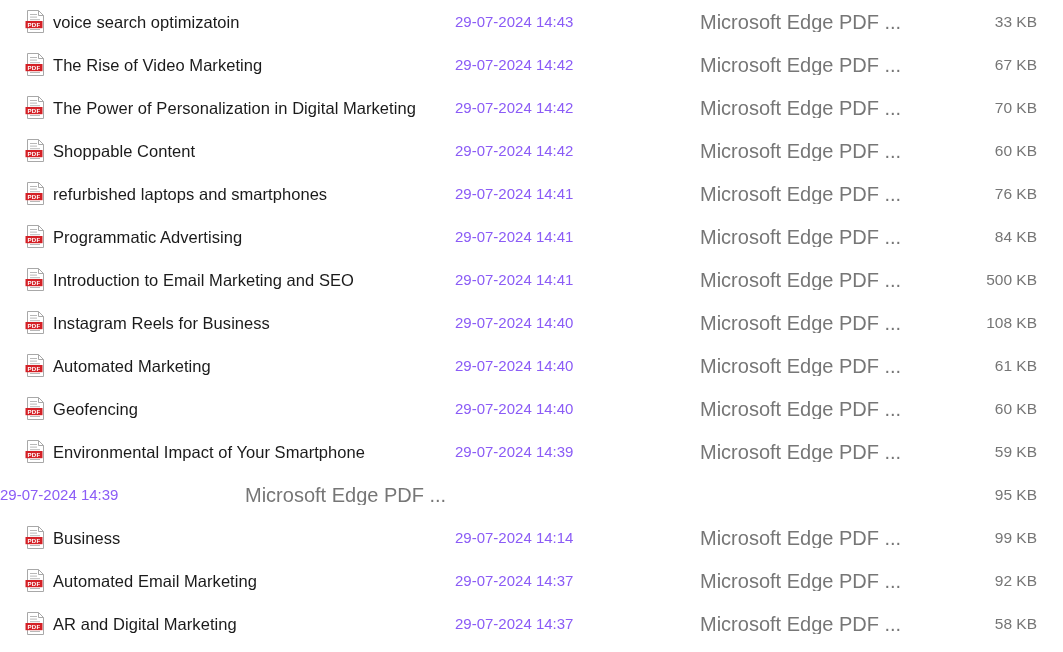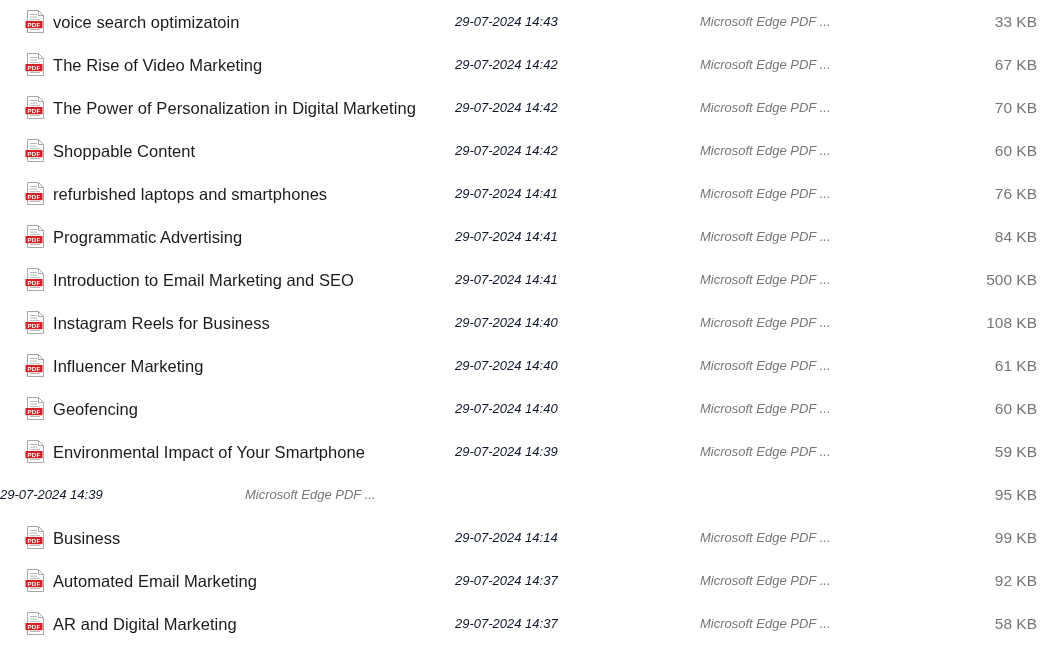--- a/index.html
+++ b/index.html
@@ -57,37 +57,35 @@
     color: #1b1b1b;
     letter-spacing: 0.05px;
     white-space: nowrap;
     line-height: 20px;
   }
 
   
   .cell-date {
     width: 245px;
     flex: 0 0 245px;
-    font-size: 13px;
-    color: #0f172a;
+    font-size: 15px;
+    color: #8b5cf6;
     white-space: nowrap;
     line-height: 20px;
-    font-style: italic;
   }
 
   
   .cell-type {
     width: 215px;
     flex: 0 0 215px;
-    font-size: 13px;
+    font-size: 20px;
     color: #767676;
     white-space: nowrap;
     overflow: hidden;
     line-height: 20px;
-    font-style: italic;
   }
 
   
   .cell-size {
     flex: 1 1 auto;
     text-align: right;
     padding-right: 26px;
     box-sizing: border-box;
     font-size: 15.5px;
     color: #767676;
@@ -266,21 +264,21 @@
             <path d="M2.5 0.5 L13.5 0.5 L18.5 5.5 L18.5 22.5 L2.5 22.5 Z" fill="#ffffff" stroke="#a8a8a8" stroke-width="1"></path>
             <path d="M13.5 0.5 L13.5 5.5 L18.5 5.5" fill="none" stroke="#a8a8a8" stroke-width="1"></path>
             <rect x="5" y="4" width="7" height="1" fill="#b8b8b8"></rect>
             <rect x="5" y="6.6" width="7" height="1" fill="#b8b8b8"></rect>
             <rect x="5" y="9.2" width="10" height="1" fill="#b8b8b8"></rect>
             <rect x="5" y="19" width="10" height="1" fill="#b8b8b8"></rect>
             <rect x="0.5" y="11" width="17" height="7.2" fill="#d42026"></rect>
             <text x="9" y="16.8" font-family="Liberation Sans, sans-serif" font-size="6.1" font-weight="bold" fill="#ffffff" text-anchor="middle" letter-spacing="0.2">PDF</text>
           </svg>
         </span>
-        <span class="name-label">Influencer Marketing</span>
+        <span class="name-label">Automated Marketing</span>
       </div>
       <div class="cell-date">29-07-2024 14:40</div>
       <div class="cell-type">Microsoft Edge PDF ...</div>
       <div class="cell-size">61 KB</div>
     </div>
     <div class="file-row">
       <div class="cell-name">
         <span class="pdf-icon">
           <svg width="21" height="23" viewBox="0 0 21 23" xmlns="http://www.w3.org/2000/svg">
             <path d="M2.5 0.5 L13.5 0.5 L18.5 5.5 L18.5 22.5 L2.5 22.5 Z" fill="#ffffff" stroke="#a8a8a8" stroke-width="1"></path>

